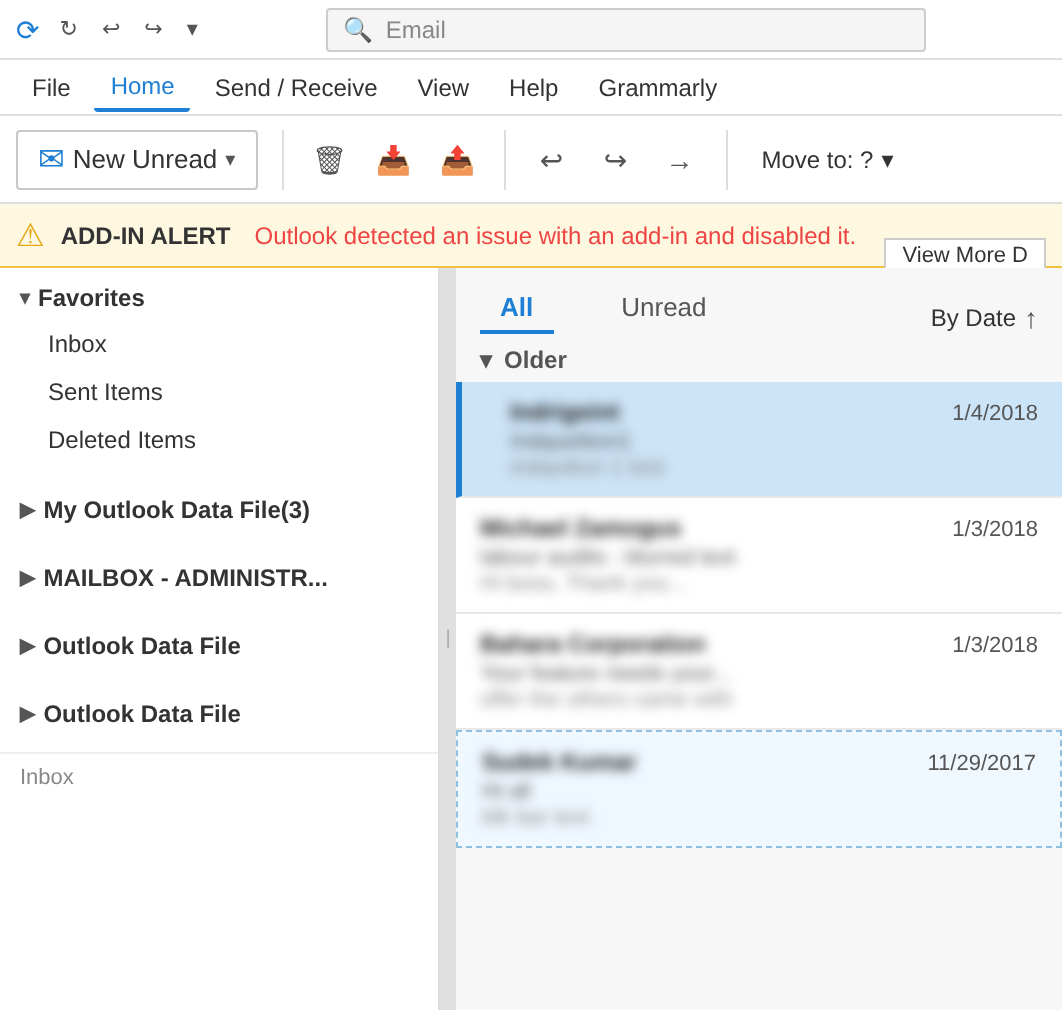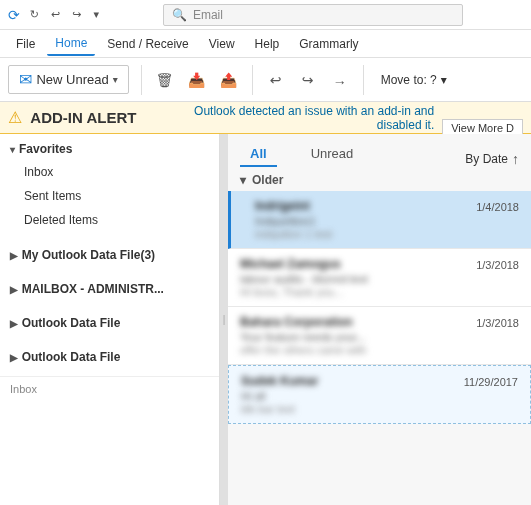--- a/index.html
+++ b/index.html
@@ -112,25 +112,25 @@
       background: #fff8e1;
       display: flex;
       align-items: center;
       padding: 0 8px;
       gap: 8px;
       border-bottom: 1px solid #f0c040;
     }
     .alert-icon { color: #e6a817; font-size: 16px; }
     .alert-label {
       font-weight: 700;
-      font-size: 15px;
+      font-size: 12px;
       color: #333;
       margin-right: 4px;
     }
-    .alert-text { font-size: 12px; color: #0369a1; flex: 1; text-align: right; }
+    .alert-text { font-size: 12px; color: #ef4444; flex: 1; }
     .alert-btn {
       padding: 2px 8px;
       border: 1px solid #ccc;
       background: white;
       cursor: pointer;
       font-size: 11px;
       color: #333;
       white-space: nowrap;
       margin-top: 20px;
     }

